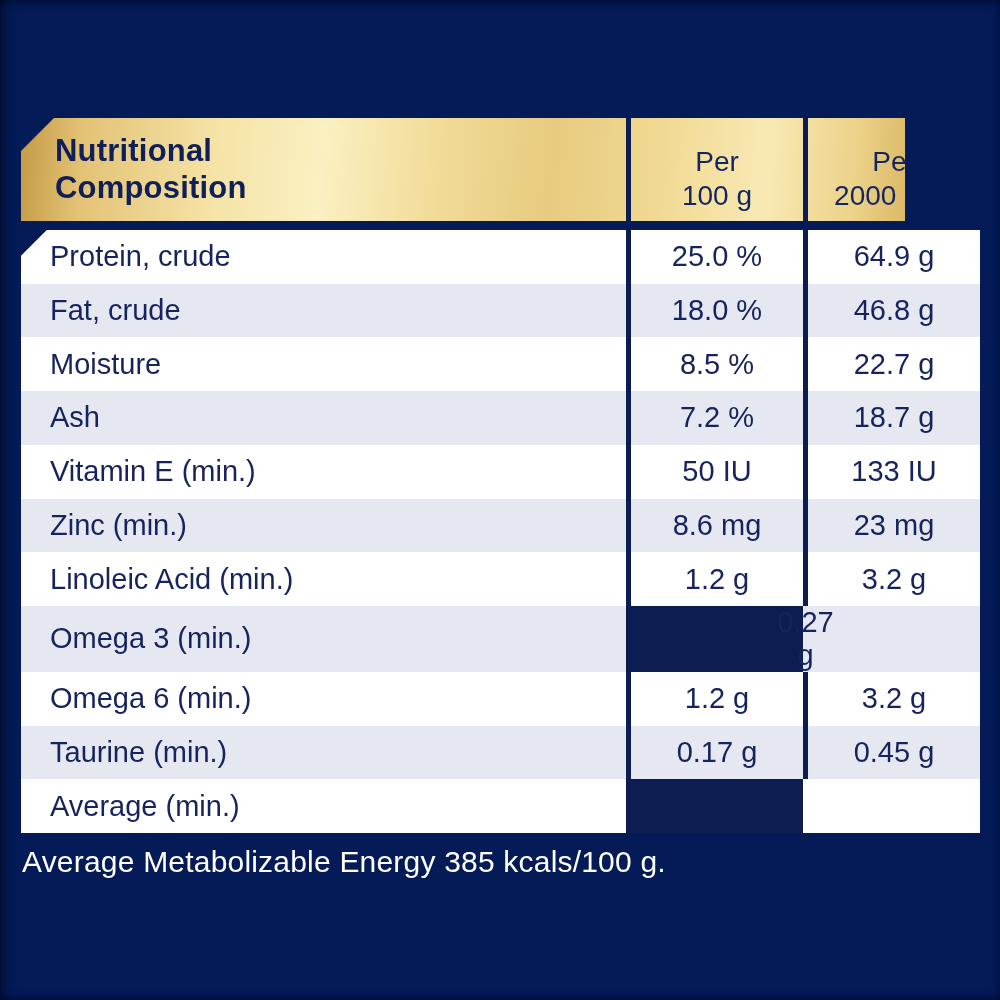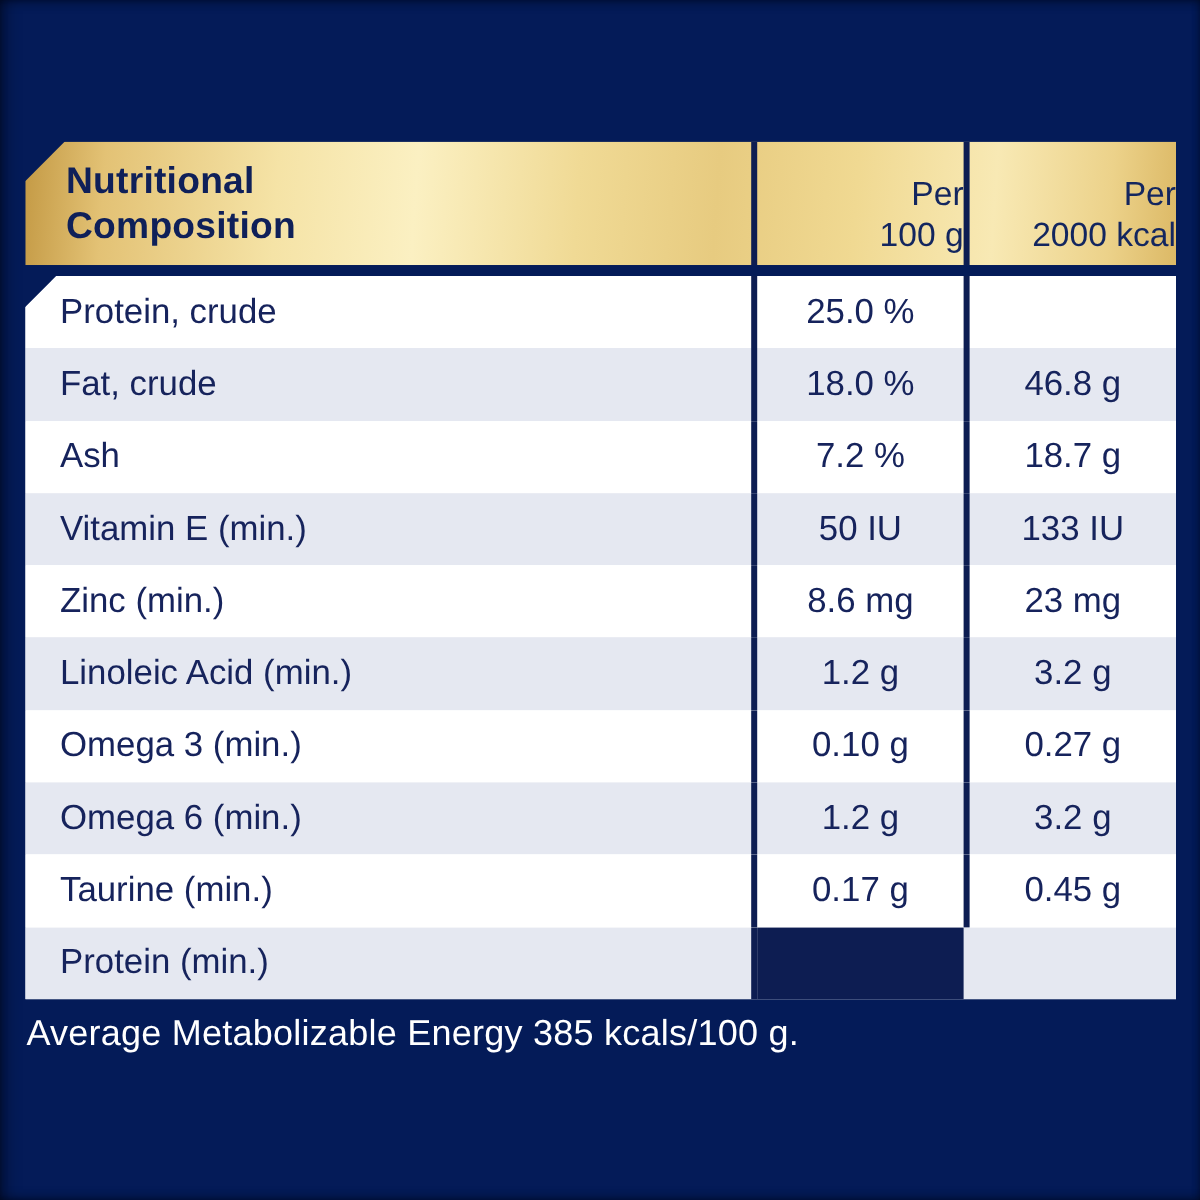--- a/index.html
+++ b/index.html
@@ -14,41 +14,41 @@
     position: absolute; inset: 0; pointer-events: none;
     box-shadow: inset 10px 0 14px -8px rgba(0,0,10,.55),
                 inset 0 5px 10px -5px rgba(0,0,10,.55),
                 inset 0 -5px 10px -5px rgba(0,0,10,.55),
                 inset -4px 0 8px -5px rgba(0,0,10,.4);
   }
 
   
   .header-band {
     position: absolute; left: 21px; top: 118px;
-    width: 959px; height: 103px;
+    width: 884px; height: 103px;
     background: linear-gradient(94deg,
       #c49a45 0%, #e3c275 7%, #f5e3a6 22%, #fbf0c2 34%,
       #f0da95 48%, #e7cb80 60%, #f0d992 72%, #f8e9b4 84%,
       #ecd28a 94%, #dcb966 100%);
     clip-path: polygon(33px 0, 100% 0, 100% 100%, 0 100%, 0 33px);
     display: grid;
     grid-template-columns: 605px 5px 172px 5px 172px;
     align-items: center;
   }
   .header-title {
     padding-left: 34px;
     color: #0f2059;
     font-weight: bold;
     font-size: 31px;
     line-height: 1.18;
     letter-spacing: .2px;
   }
   .vdiv { background: #0d1d52; height: 100%; }
   .header-col {
-    text-align: right;
+    text-align: center;
     color: #13265f;
     font-size: 28px;
     line-height: 1.22;
     margin-top: 19px;
   }
 
   
   .table-body {
     position: absolute; left: 21px; top: 230px;
     width: 959px; height: 603px;
@@ -101,30 +101,38 @@
     <div>2000 kcal</div>
   </div>
 </div>
 
 <div class="table-body">
   <div class="row">
     <div class="cell label">Protein, crude</div>
     <div class="vdiv"></div>
     <div class="cell value v100">25.0 %</div>
     <div class="vdiv"></div>
+    <div class="cell value v1000">64.9 g</div>
   </div>
 
   <div class="row">
     <div class="cell label">Fat, crude</div>
     <div class="vdiv"></div>
     <div class="cell value v100">18.0 %</div>
     <div class="vdiv"></div>
     <div class="cell value v1000">46.8 g</div>
   </div>
 
+  <div class="row">
+    <div class="cell label">Moisture</div>
+    <div class="vdiv"></div>
+    <div class="cell value v100">8.5 %</div>
+    <div class="vdiv"></div>
+    <div class="cell value v1000">22.7 g</div>
+  </div>
 
   <div class="row">
     <div class="cell label">Ash</div>
     <div class="vdiv"></div>
     <div class="cell value v100">7.2 %</div>
     <div class="vdiv"></div>
     <div class="cell value v1000">18.7 g</div>
   </div>
 
   <div class="row">
@@ -147,21 +155,20 @@
     <div class="cell label">Linoleic Acid (min.)</div>
     <div class="vdiv"></div>
     <div class="cell value v100">1.2 g</div>
     <div class="vdiv"></div>
     <div class="cell value v1000">3.2 g</div>
   </div>
 
   <div class="row">
     <div class="cell label">Omega 3 (min.)</div>
     <div class="vdiv"></div>
-    <div class="cell value v100">0.10 g</div>
     <div class="vdiv"></div>
     <div class="cell value v1000">0.27 g</div>
   </div>
 
   <div class="row">
     <div class="cell label">Omega 6 (min.)</div>
     <div class="vdiv"></div>
     <div class="cell value v100">1.2 g</div>
     <div class="vdiv"></div>
     <div class="cell value v1000">3.2 g</div>
@@ -169,19 +176,19 @@
 
   <div class="row">
     <div class="cell label">Taurine (min.)</div>
     <div class="vdiv"></div>
     <div class="cell value v100">0.17 g</div>
     <div class="vdiv"></div>
     <div class="cell value v1000">0.45 g</div>
   </div>
 
   <div class="row">
-    <div class="cell label">Protein (min.)</div>
+    <div class="cell label">Average (min.)</div>
     <div class="vdiv"></div>
     <div class="vdiv"></div>
   </div>
 </div>
 
 <div class="footer-note">Average Metabolizable Energy 385 kcals/100 g.</div>
 
 </body></html>

